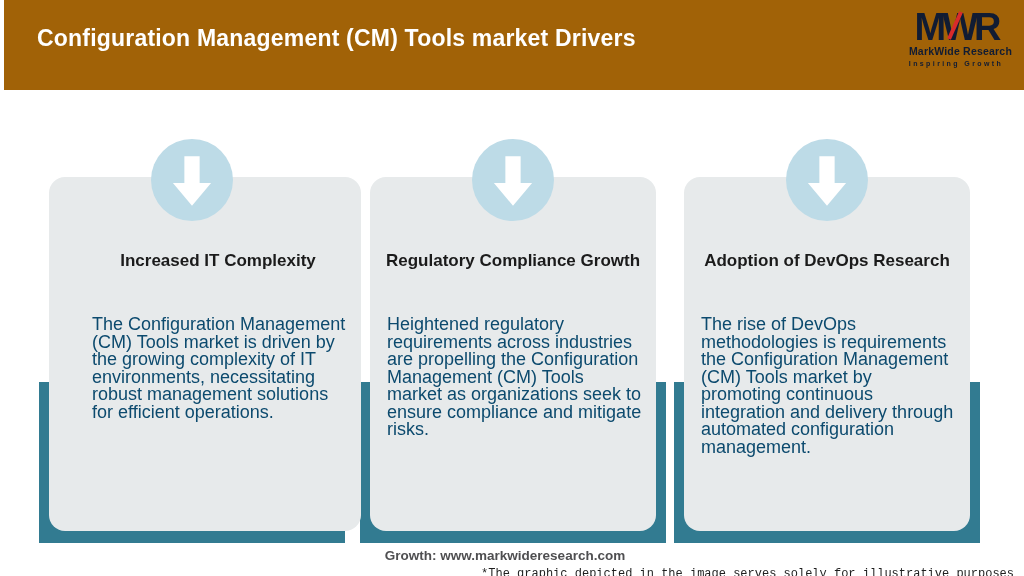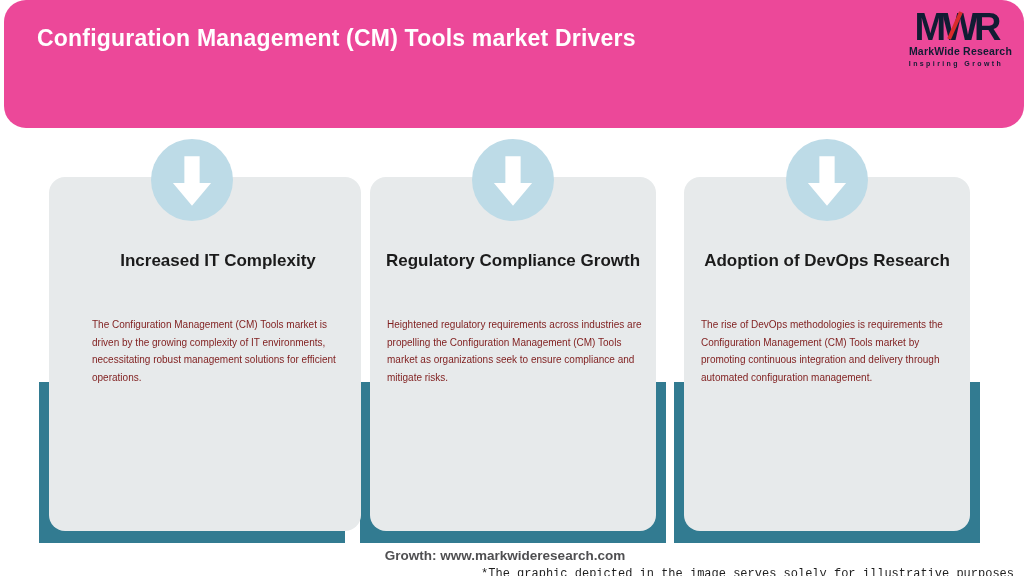--- a/index.html
+++ b/index.html
@@ -4,23 +4,22 @@
 <style>
   html,body { margin:0; padding:0; }
   body {
     width:1024px; height:576px; position:relative; overflow:hidden;
     background:#ffffff;
     font-family:"Liberation Sans", sans-serif;
   }
 
   
   .header {
-    position:absolute; top:0; left:4px; right:0; height:128px;
-    background:#ec4899;
-    border-radius:22px;
+    position:absolute; top:0; left:4px; right:0; height:90px;
+    background:#a16207;
   }
   .header-title {
     position:absolute; left:33px; top:25px;
     font-size:23px; font-weight:bold; color:#ffffff; letter-spacing:0.2px;
     white-space:nowrap;
   }
   .logo {
     position:absolute; top:8px; right:12px; width:112px;
     text-align:center; color:#111C33; line-height:1;
   }
@@ -44,21 +43,21 @@
   #card-1 { left:49px;padding-left:26px; }
   #card-2 { left:370px; }
   #card-3 { left:684px; }
 
   .card-title {
     margin-top:74px; padding:0 10px; text-align:center;
     font-size:17px; font-weight:bold; color:#1b1b1b;
   }
   .card-desc {
     margin:45px 14px 0 17px;
-    font-size:10px; line-height:17.5px; color:#7f1d1d;
+    font-size:18px; line-height:17.5px; color:#0c4a6e;
   }
 
   
   .circle {
     position:absolute; top:139px; width:82px; height:82px;
     border-radius:50%; background:#BDDBE7; z-index:3;
     display:flex; align-items:center; justify-content:center;
   }
   #circle-1 { left:151px; }
   #circle-2 { left:472px; }

